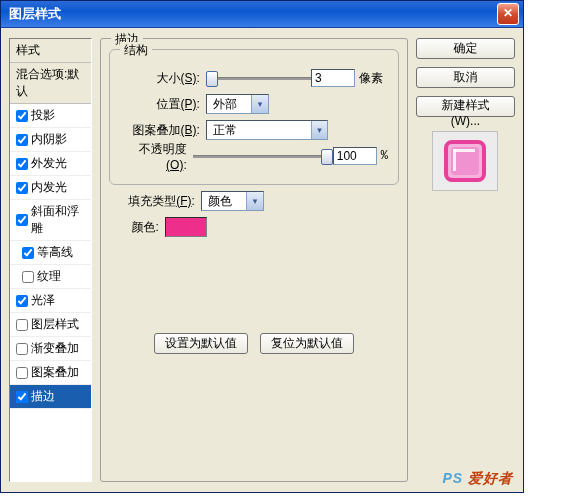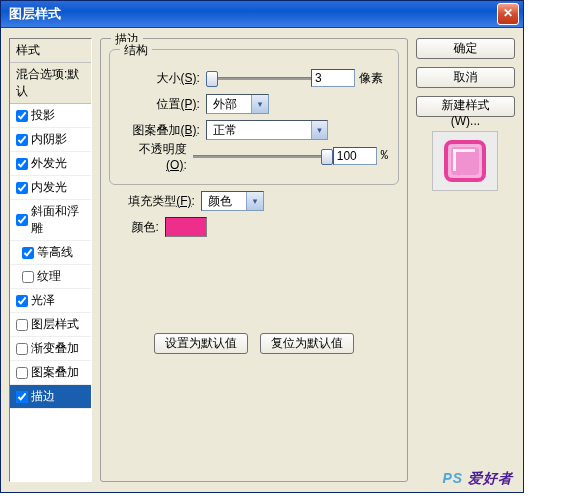--- a/index.html
+++ b/index.html
@@ -242,21 +242,21 @@
   .watermark {
     position: absolute;
     right: 10px;
     bottom: 4px;
     font-size: 14px;
     font-weight: bold;
     color: #4fa5d9;
     font-style: italic;
     letter-spacing: 1px;
   }
-  .watermark .g { color: #4c1d95; }
+  .watermark .g { color: #c2410c; }
 </style>
 </head>
 <body>
 
 <div class="window">
   <div class="titlebar">
     <span>图层样式</span>
     <div class="close-btn">✕</div>
   </div>
 

